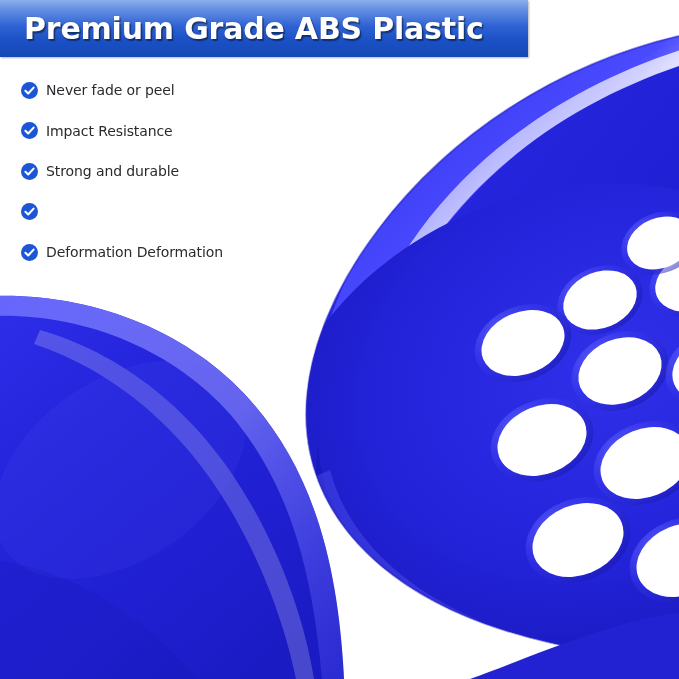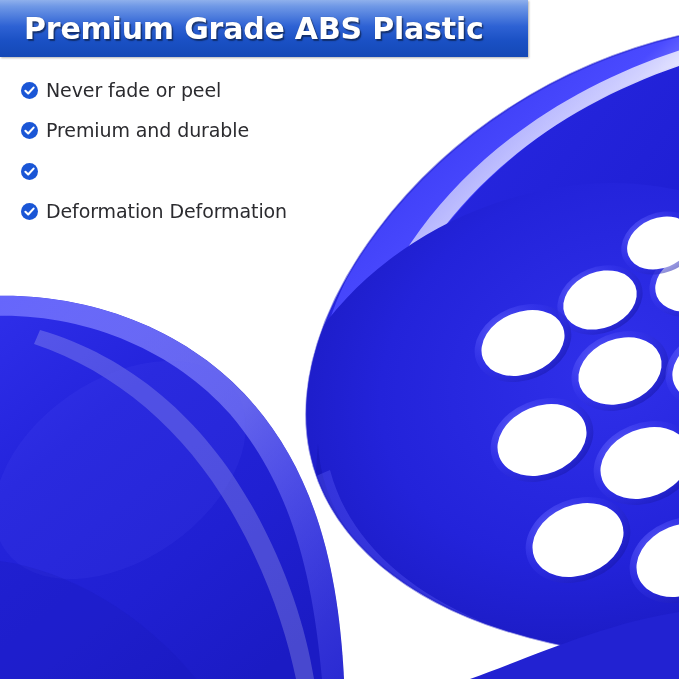--- a/index.html
+++ b/index.html
@@ -88,21 +88,21 @@
     flex: 0 0 auto;
     width: 17px;
     height: 17px;
     position: relative;
     margin-right: 8px;
     filter: drop-shadow(0 0 1.5px rgba(255,255,255,0.95));
   }
   .check-icon svg { display: block; }
   .feature-label {
     font-family: "DejaVu Sans", sans-serif;
-    font-size: 19px;
+    font-size: 14px;
     font-weight: 400;
     color: #2b2b2f;
     letter-spacing: -0.1px;
     white-space: nowrap;
     line-height: 1;
   }
 </style>
 </head>
 <body>
 
@@ -315,21 +315,30 @@
       </span>
       <span class="feature-label">Never fade or peel</span>
     </li>
     <li class="feature-row">
       <span class="check-icon">
         <svg width="17" height="17" viewBox="0 0 17 17" xmlns="http://www.w3.org/2000/svg">
           <circle cx="8.5" cy="8.5" r="8.5" fill="#1a56d6"></circle>
           <path d="M4.4 8.8 L7.2 11.5 L12.6 5.6" fill="none" stroke="#ffffff" stroke-width="2.1" stroke-linecap="round" stroke-linejoin="round"></path>
         </svg>
       </span>
-      <span class="feature-label">Premium and durable</span>
+      <span class="feature-label">Impact Resistance</span>
+    </li>
+    <li class="feature-row">
+      <span class="check-icon">
+        <svg width="17" height="17" viewBox="0 0 17 17" xmlns="http://www.w3.org/2000/svg">
+          <circle cx="8.5" cy="8.5" r="8.5" fill="#1a56d6"></circle>
+          <path d="M4.4 8.8 L7.2 11.5 L12.6 5.6" fill="none" stroke="#ffffff" stroke-width="2.1" stroke-linecap="round" stroke-linejoin="round"></path>
+        </svg>
+      </span>
+      <span class="feature-label">Strong and durable</span>
     </li>
     <li class="feature-row">
       <span class="check-icon">
         <svg width="17" height="17" viewBox="0 0 17 17" xmlns="http://www.w3.org/2000/svg">
           <circle cx="8.5" cy="8.5" r="8.5" fill="#1a56d6"></circle>
           <path d="M4.4 8.8 L7.2 11.5 L12.6 5.6" fill="none" stroke="#ffffff" stroke-width="2.1" stroke-linecap="round" stroke-linejoin="round"></path>
         </svg>
       </span>
     </li>
     <li class="feature-row">

